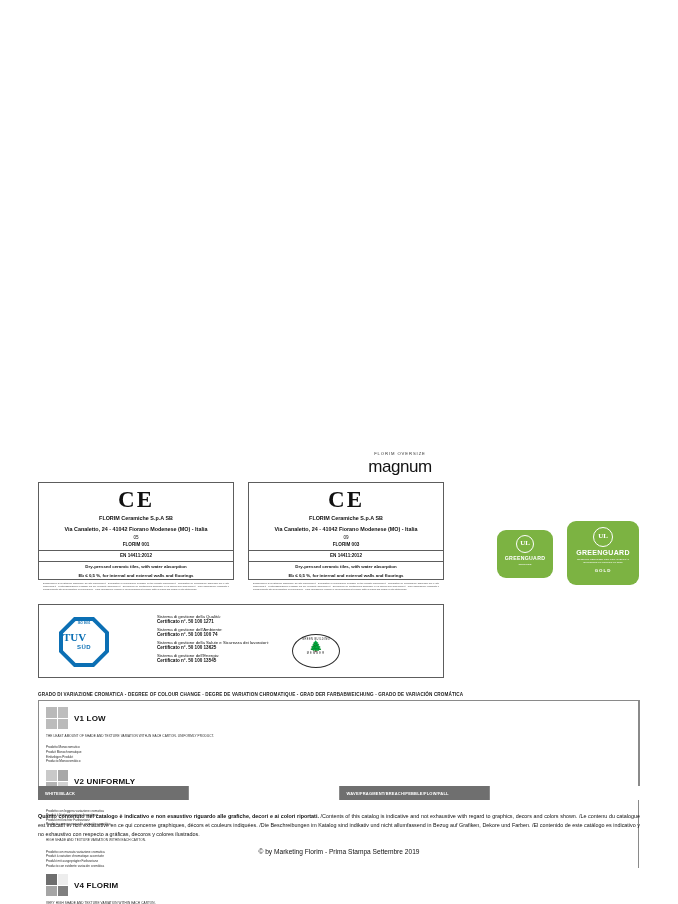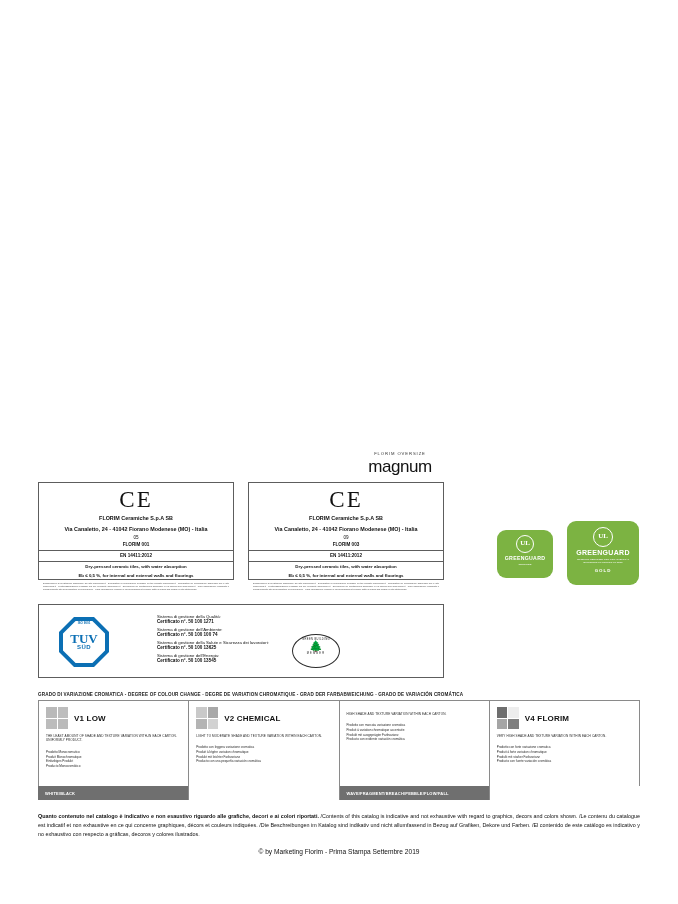--- a/index.html
+++ b/index.html
@@ -56,21 +56,21 @@
   #ce-box-1 { left: 38px; top: 482px; width: 196px; height: 98px; }
   #ce-box-2 { left: 248px; top: 482px; width: 196px; height: 98px; }
 
   .ce-mark {
     text-align: center;
     font-family: "Liberation Serif", serif;
     font-size: 23px;
     letter-spacing: 2px;
     line-height: 1;
     padding-top: 5px;
-    font-weight: 400;
+    font-weight: 700;
     color: #111;
   }
   .ce-company {
     text-align: center;
     font-size: 5.4px;
     font-weight: bold;
     line-height: 1.5;
     margin-top: 3px;
     color: #111;
   }
@@ -184,22 +184,22 @@
     position: absolute;
     left: 12px; top: 7px;
     width: 42px; height: 42px;
     background: #ffffff;
     clip-path: polygon(30% 0,70% 0,100% 30%,100% 70%,70% 100%,30% 100%,0 70%,0 30%);
   }
   .tuv-text {
     position: absolute;
     left: 12px; top: 18px;
     width: 42px;
-    text-align: center;
-    font-size: 13px;
+    text-align: left;
+    font-size: 11px;
     font-weight: bold;
     color: #0b6fb4;
     line-height: 1;
     font-family: "Liberation Serif", serif;
   }
   .tuv-sub {
     position: absolute;
     left: 12px; top: 30px;
     width: 42px;
     text-align: center;
@@ -271,20 +271,21 @@
   
   #variation-table {
     position: absolute;
     left: 38px;
     top: 700px;
     width: 602px;
     height: 100px;
     border: 1px solid #8a8a8a;
     box-sizing: border-box;
     display: flex;
+    flex-direction: column;
   }
   .v-cell {
     flex: 1 1 0;
     position: relative;
     border-right: 1px solid #8a8a8a;
     box-sizing: border-box;
     padding: 6px 7px 0 7px;
   }
   .v-cell:last-child { border-right: none; }
   .v-head {
@@ -482,21 +483,21 @@
     </div>
 
     <div class="v-cell">
       <div class="v-head">
         <div class="v-swatch">
           <i style="background:#c9c9c9"></i>
             <i style="background:#a8a8a8"></i>
             <i style="background:#b4b4b4"></i>
             <i style="background:#d2d2d2"></i>
         </div>
-        <div class="v-title">V2 CHEMICAL</div>
+        <div class="v-title">V2 UNIFORMLY</div>
       </div>
       <div class="v-en">LIGHT TO MODERATE SHADE AND TEXTURE VARIATION WITHIN EACH CARTON.</div>
       <div class="v-langs">
         <div>Prodotto con leggera variazione cromatica</div>
         <div>Produit à légère variation chromatique</div>
         <div>Produkt mit leichter Farbvarianz</div>
         <div>Producto con una pequeña variación cromática</div>
       </div>
     </div>
 

